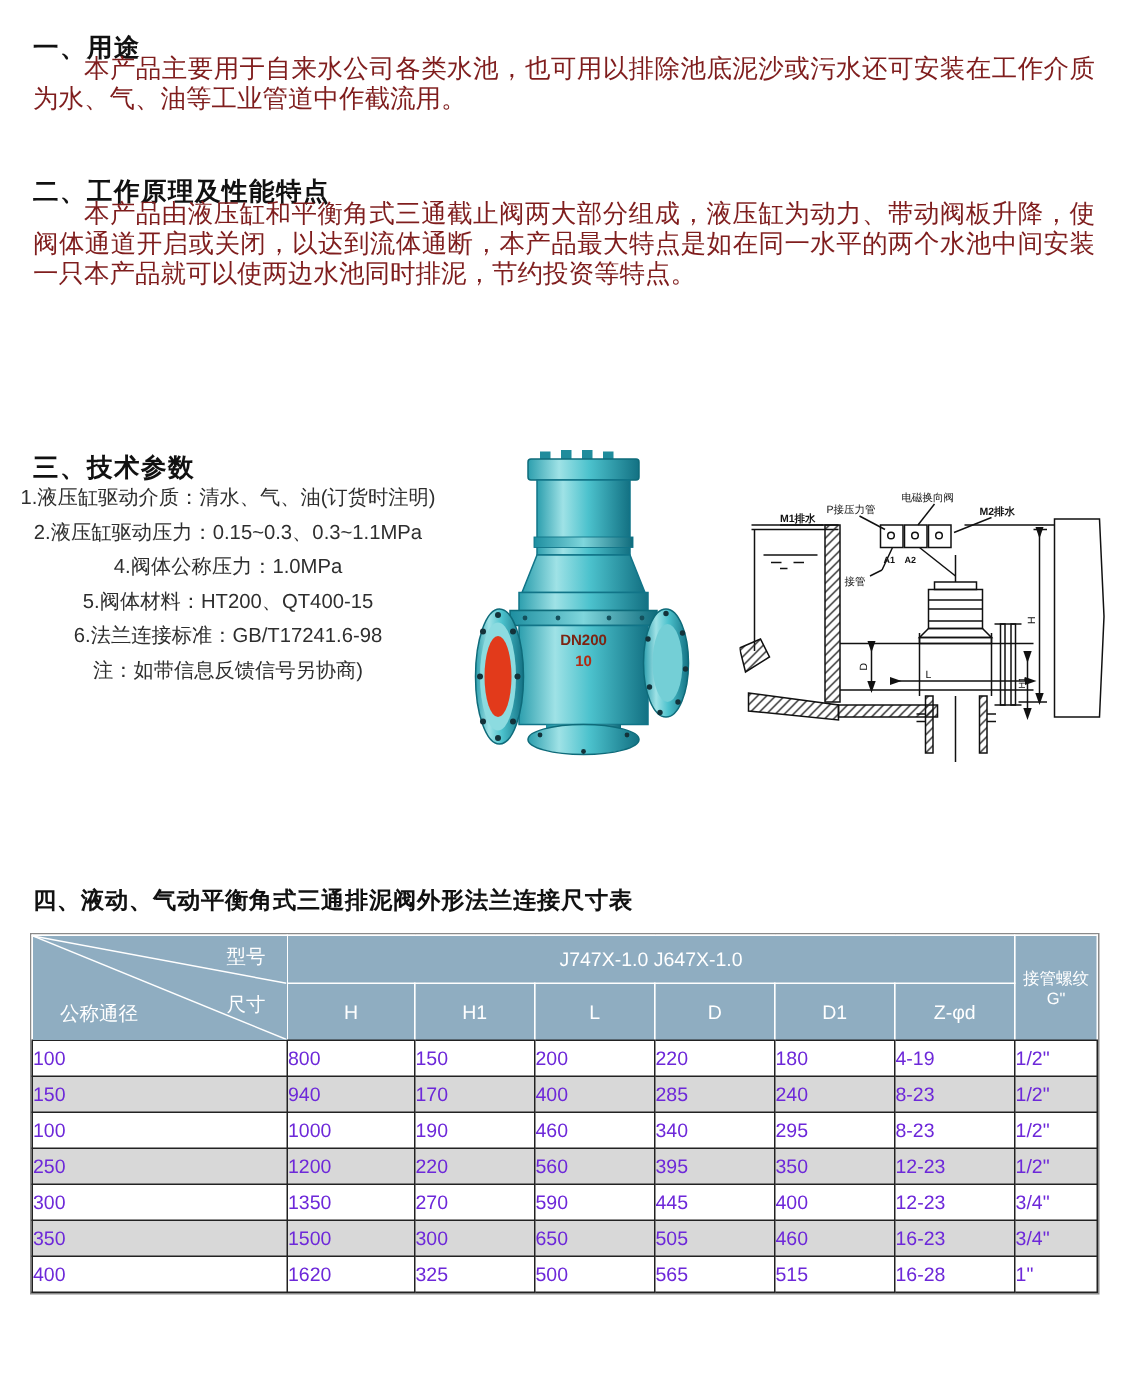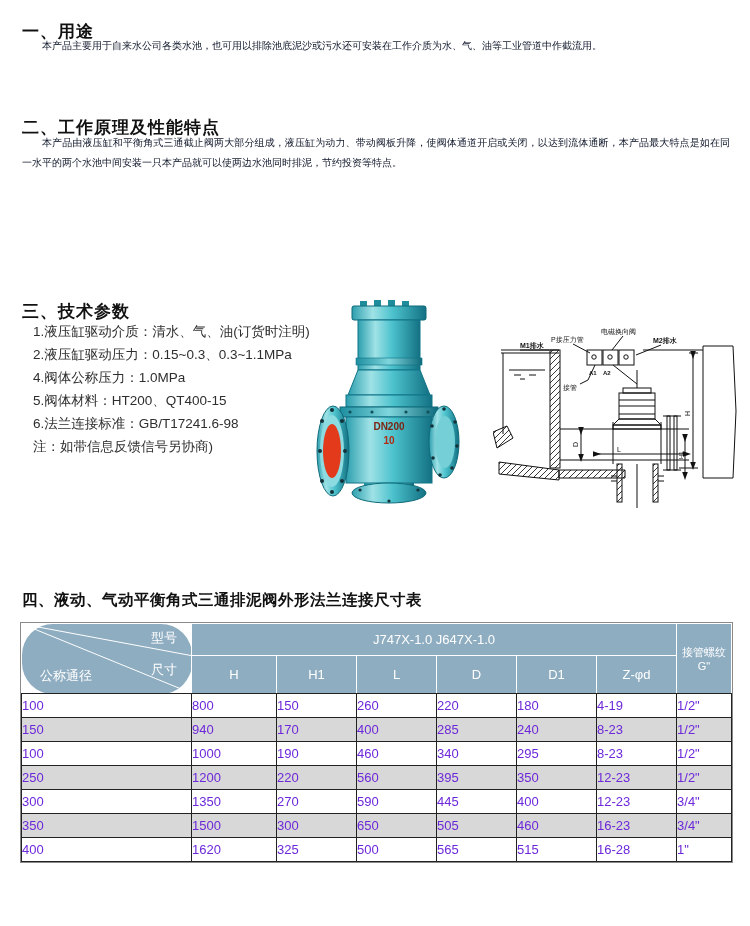--- a/index.html
+++ b/index.html
@@ -7,38 +7,38 @@
   body {
     width:750px; height:926px; position:relative; overflow:hidden;
     font-family:"Liberation Sans","DejaVu Sans",sans-serif;
     color:#333;
   }
   .abs { position:absolute; }
   .sec-title {
     font-size:17px; font-weight:700; color:#111; letter-spacing:1px;margin-top:12px;
   }
   .body-text {
-    font-size:10px; line-height:20px; color:#0f172a; text-align:justify;font-family:Liberation Serif, serif;
+    font-size:17px; line-height:20px; color:#7f1d1d; text-align:justify;font-family:Liberation Serif, serif;
   }
   .body-text p { text-indent:2em; }
   .specs-item { font-size:13.5px; line-height:23px; color:#2e2e2e; }
   .tbl-title { font-size:15.5px; font-weight:700; color:#111; letter-spacing:0.5px; }
 
   
   :root { --header-bg:#8fadc1; --row-alt:#d8d8d8; }
   .tbl-wrap { border:1px solid #8a8a8a; }
   table.dims { border-collapse:collapse; width:710px; table-layout:fixed; }
   table.dims th {
     background:var(--header-bg); color:#fff; font-weight:400;
     font-size:13px; text-align:center; border:1px solid #fff;
   }
   table.dims .h-row1 th { height:32px; }
   table.dims .h-row2 th { height:38px; border-bottom:1px solid #222; }
   table.dims th.thread { font-size:11px; border-bottom:1px solid #222; }
-  table.dims th.corner { border-bottom:1px solid #222; position:relative; padding:0;border-radius:31px; }
+  table.dims th.corner { border-bottom:1px solid #222; position:relative; padding:0; }
   table.dims td {
     height:24px; text-align:left; font-size:13px; color:#6d28d9;
     border:1px solid #222; background:#fff;
   }
   table.dims tr.alt td { background:var(--row-alt); }
   .corner-label { position:absolute; color:#fff; font-size:13px; }
   .corner-model { top:5px; right:14px; }
   .corner-size  { top:37px; right:14px; }
   .corner-dn    { bottom:8px; left:18px; }
   .corner-svg { position:absolute; inset:0; width:100%; height:100%; }
@@ -56,21 +56,21 @@
 <div class="abs body-text" style="left:22px; top:36px; width:708px;">
   <p>本产品主要用于自来水公司各类水池，也可用以排除池底泥沙或污水还可安装在工作介质为水、气、油等工业管道中作截流用。</p>
 </div>
 
 <div class="abs sec-title" style="left:22px; top:104px;">二、工作原理及性能特点</div>
 <div class="abs body-text" style="left:22px; top:133px; width:708px;">
   <p>本产品由液压缸和平衡角式三通截止阀两大部分组成，液压缸为动力、带动阀板升降，使阀体通道开启或关闭，以达到流体通断，本产品最大特点是如在同一水平的两个水池中间安装一只本产品就可以使两边水池同时排泥，节约投资等特点。</p>
 </div>
 
 <div class="abs sec-title" style="left:22px; top:288px;">三、技术参数</div>
-<div class="abs" style="left:33px; top:320px; width:290px;">
+<div class="abs" style="left:7px; top:320px; width:290px;text-align:center;">
   <div class="specs-item">1.液压缸驱动介质：清水、气、油(订货时注明)</div>
   <div class="specs-item">2.液压缸驱动压力：0.15~0.3、0.3~1.1MPa</div>
   <div class="specs-item">4.阀体公称压力：1.0MPa</div>
   <div class="specs-item">5.阀体材料：HT200、QT400-15</div>
   <div class="specs-item">6.法兰连接标准：GB/T17241.6-98</div>
   <div class="specs-item">注：如带信息反馈信号另协商)</div>
 </div>
 
 <div class="abs figure" style="left:316px; top:300px;">
   <svg width="148" height="205" viewBox="0 0 148 205">
@@ -274,21 +274,21 @@
         <th>D</th>
         <th>D1</th>
         <th>Z-φd</th>
       </tr>
     </thead>
     <tbody>
         <tr>
           <td>100</td>
           <td>800</td>
           <td>150</td>
-          <td>260</td>
+          <td>200</td>
           <td>220</td>
           <td>180</td>
           <td>4-19</td>
           <td>1/2"</td>
         </tr>
         <tr class="alt">
           <td>150</td>
           <td>940</td>
           <td>170</td>
           <td>400</td>

